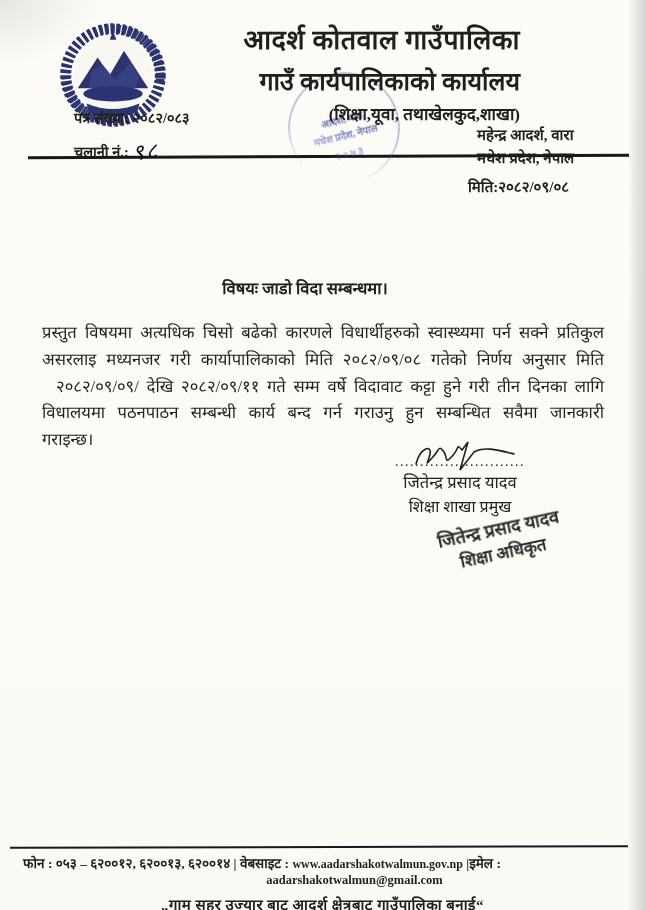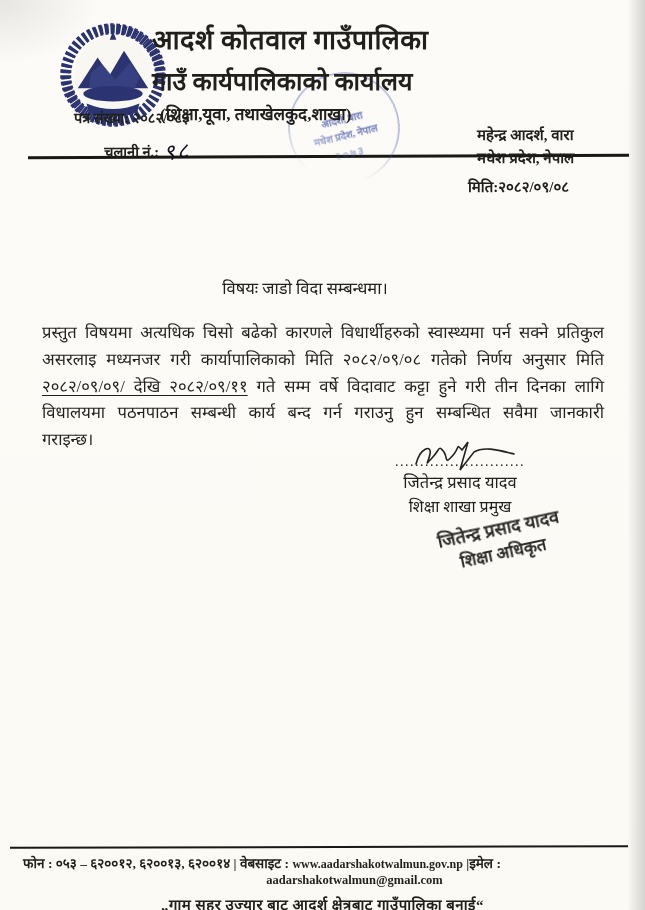--- a/index.html
+++ b/index.html
@@ -12,25 +12,25 @@
     position:relative;width:645px;height:910px;overflow:hidden;
     background:
       radial-gradient(140px 90px at 0% 0%, rgba(130,130,128,.18), transparent 70%),
       linear-gradient(to right, rgba(0,0,0,0) 0, rgba(0,0,0,0) 627px, rgba(110,110,110,.28) 645px),
       linear-gradient(#fcfbf7,#fbfaf5);
     color:#211f1b;
   }
   .abs{position:absolute;}
   
   .logo{left:58px;top:20px;width:110px;height:110px;}
-  .titles{left:152px;top:20px;width:380px;text-align:left;z-index:2;}
+  .titles{left:140px;top:20px;width:380px;text-align:right;z-index:2;}
   .t1{font-size:27px;font-weight:bold;letter-spacing:.5px;}
   .t2{font-size:25px;font-weight:bold;margin-top:6px;}
   .t3{font-size:17px;font-weight:bold;margin-top:5px;margin-left:8px;}
-  .meta-left{left:74px;top:107px;font-size:14.5px;font-weight:bold;z-index:2;text-align:right;}
+  .meta-left{left:74px;top:107px;font-size:14.5px;font-weight:bold;z-index:2;}
   .meta-left .row2{margin-top:6px;}
   .handwritten{
     display:inline-block;font-size:22px;font-weight:normal;
     font-style:italic;transform:rotate(-6deg) translateY(2px);
     letter-spacing:2px;color:#14121f;
   }
   .meta-right{right:18px;top:98px;width:150px;text-align:left;
     font-size:15px;font-weight:bold;line-height:23px;z-index:2;margin-top:26px;}
   .round-stamp{
     left:288px;top:72px;width:108px;height:108px;border-radius:50%;
@@ -41,26 +41,26 @@
             mask-image:linear-gradient(205deg,#000 52%,transparent 82%);
     filter:blur(.3px);
   }
   .round-stamp .s1{margin-top:38px;font-size:10px;}
   .round-stamp .s2{font-size:10px;margin-top:2px;}
   .round-stamp .s3{font-size:11px;margin-top:4px;letter-spacing:2px;}
   .rule-top{left:28px;top:155px;width:601px;height:2.6px;background:#191817;transform:rotate(-.25deg);}
   .date-line{right:76px;top:176px;font-size:15px;font-weight:bold;}
   
   .recipient{left:75px;top:214px;font-size:16.5px;line-height:27px;}
-  .subject{left:0;top:276px;width:610px;text-align:center;font-size:16.5px;font-weight:normal;}
+  .subject{left:0;top:276px;width:610px;text-align:center;font-size:16.5px;font-weight:bold;}
   .body-para{
     left:42px;top:320px;width:562px;
     font-size:16.6px;line-height:26.8px;text-align:justify;word-spacing:3px;
   }
-  .u{text-decoration:underline;text-underline-offset:3px;}
+  .u{text-underline-offset:3px;margin-left:14px;}
   
   .sig{left:372px;top:452px;width:176px;text-align:center;font-size:16px;}
   .sig .dots{font-size:14px;letter-spacing:1.5px;color:#2a2824;}
   .sig .name{margin-top:0px;font-size:16.5px;}
   .sig .role{margin-top:2px;font-size:16px;}
   .scribble{position:absolute;left:38px;top:-12px;width:110px;height:34px;}
   .sig-stamp{
     left:408px;top:516px;width:185px;text-align:center;
     transform:rotate(-12deg);font-weight:bold;color:#2e2c2a;
     filter:blur(.2px);

